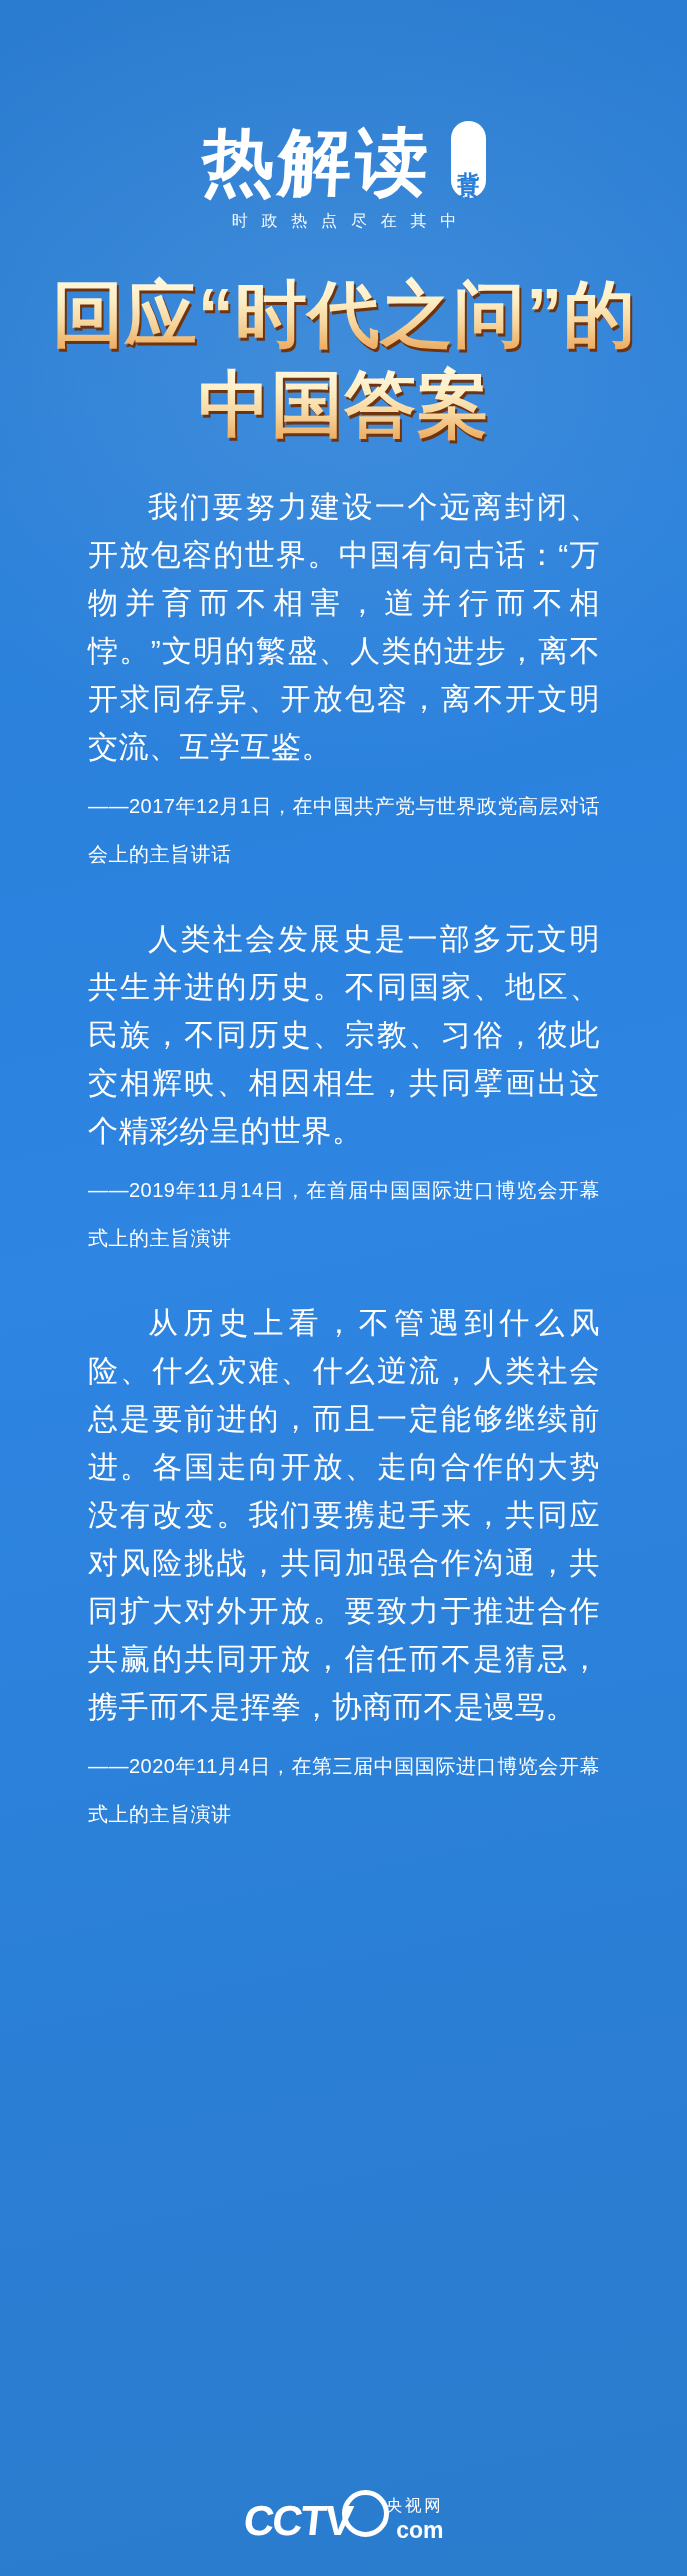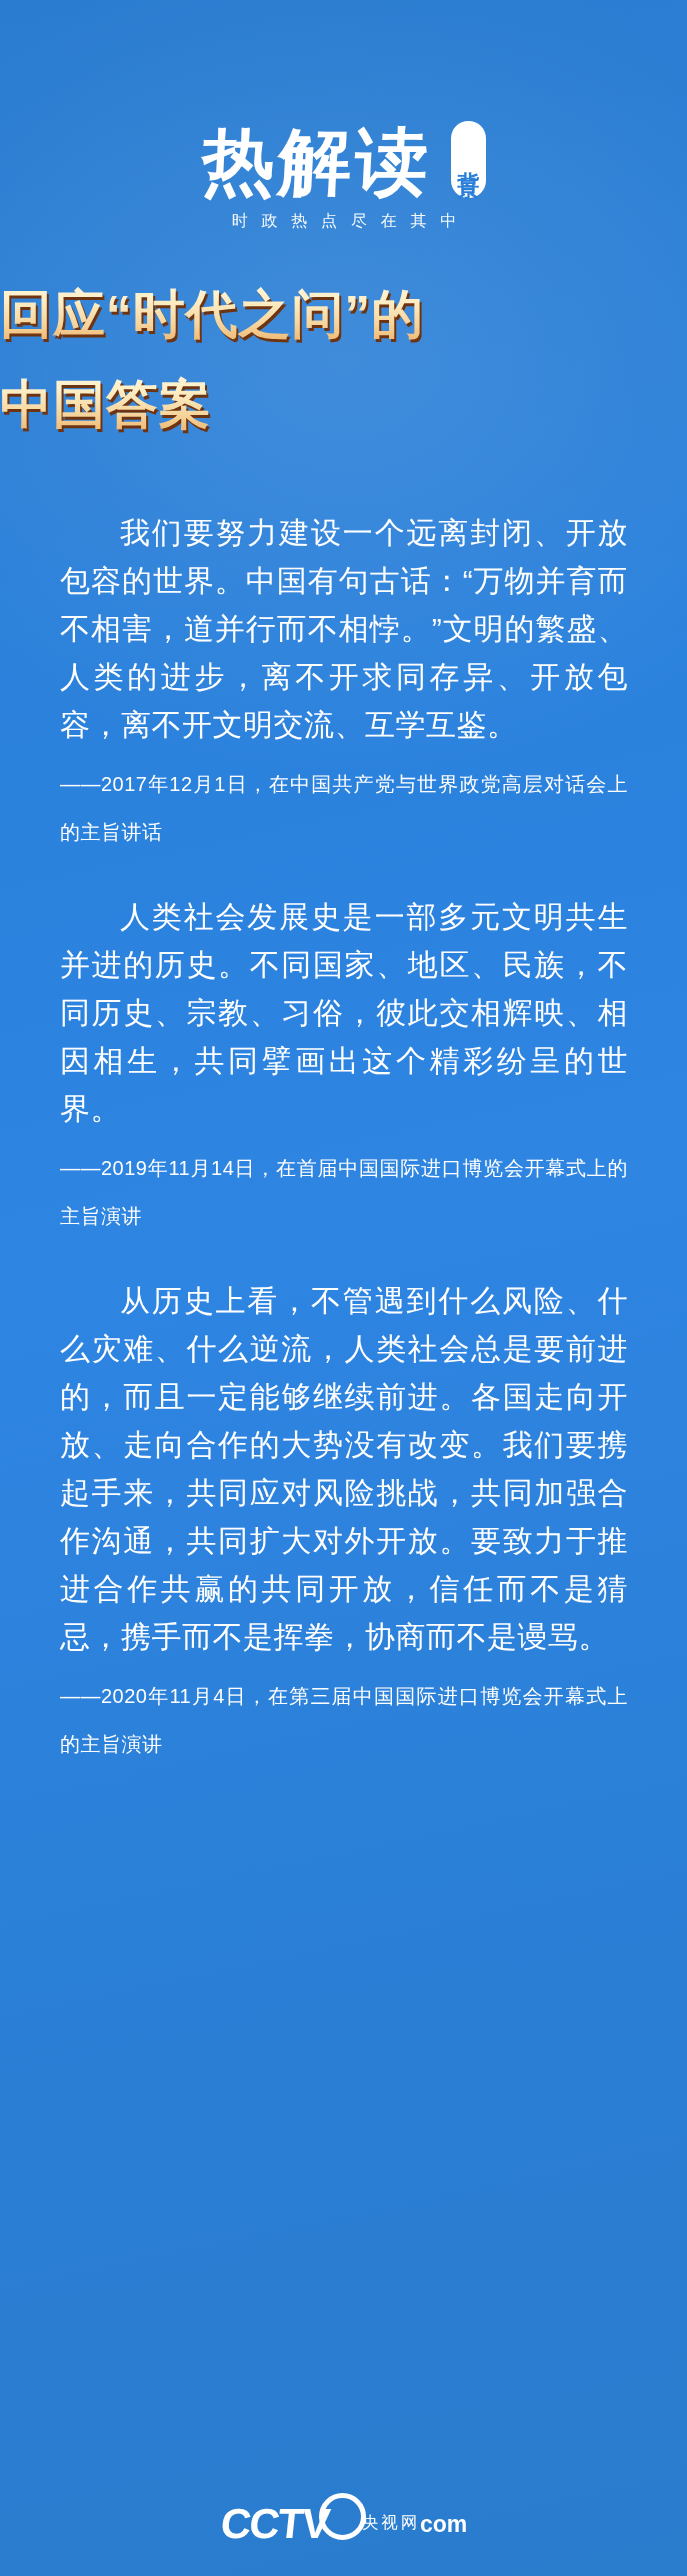--- a/index.html
+++ b/index.html
@@ -27,31 +27,31 @@
     color:#2b7fd8;font-size:22px;font-weight:700;
     writing-mode:vertical-rl;text-orientation:upright;letter-spacing:5.5px;
     margin-top:-3.7px;
   }
   .tagline{
     margin-top:13px;color:#ffffff;font-size:16px;font-weight:400;
     letter-spacing:13.8px;text-indent:13.8px;opacity:.96;
   }
   
   .title{
-    margin-top:37px;font-weight:900;
-    font-size:52px;line-height:90px;letter-spacing:0.9px;
+    margin-top:37px;text-align:center;font-weight:900;
+    font-size:72px;line-height:90px;letter-spacing:0.9px;
   }
   .title .gold{
     display:inline-block;
     background:linear-gradient(180deg,#fffbe9 0%,#fdeec6 35%,#f6d49b 62%,#eeb26a 85%,#e8a55a 100%);
     -webkit-background-clip:text;background-clip:text;color:transparent;
     filter:drop-shadow(2.8px 3.7px 0 #6e3411);
   }
   
-  .content{padding:0 60px;margin-top:60px;color:#ffffff;}
+  .content{padding:0 88px;margin-top:34px;color:#ffffff;}
   .quote{
     margin:0;font-size:30px;line-height:48px;font-weight:400;
     text-align:justify;text-indent:2em;letter-spacing:0.5px;
   }
   .attribution{
     margin:11px 0 0 0;font-size:20px;line-height:48px;font-weight:400;
     text-align:justify;letter-spacing:0.5px;
   }
   .section{margin-top:37px;}
   .section:first-child{margin-top:0;}
@@ -59,21 +59,21 @@
   .footer{position:absolute;left:0;right:0;bottom:31px;display:flex;justify-content:center;}
   .cctv{display:flex;align-items:center;color:#ffffff;}
   .cctv-word{
     font-size:42px;font-weight:800;letter-spacing:-1.8px;line-height:42px;
     transform:skewX(-6deg);
   }
   .cctv-ring{
     width:37px;height:37px;border:5.5px solid #ffffff;border-radius:50%;
     margin-left:-9.2px;margin-right:-3.7px;margin-top:-14.7px;
   }
-  .cctv-col{display:flex;flex-direction:row;align-items:center;line-height:1;}
+  .cctv-col{display:flex;flex-direction:column;align-items:flex-end;line-height:1;}
   .cctv-cn{font-size:16.5px;letter-spacing:2.8px;margin-bottom:2.8px;font-weight:400;}
   .cctv-com{font-size:23px;font-weight:700;letter-spacing:0;line-height:29px;}
 </style>
 </head>
 <body>
 
 <div class="canvas">
 
   <div class="header">
     <div class="logo-row">

